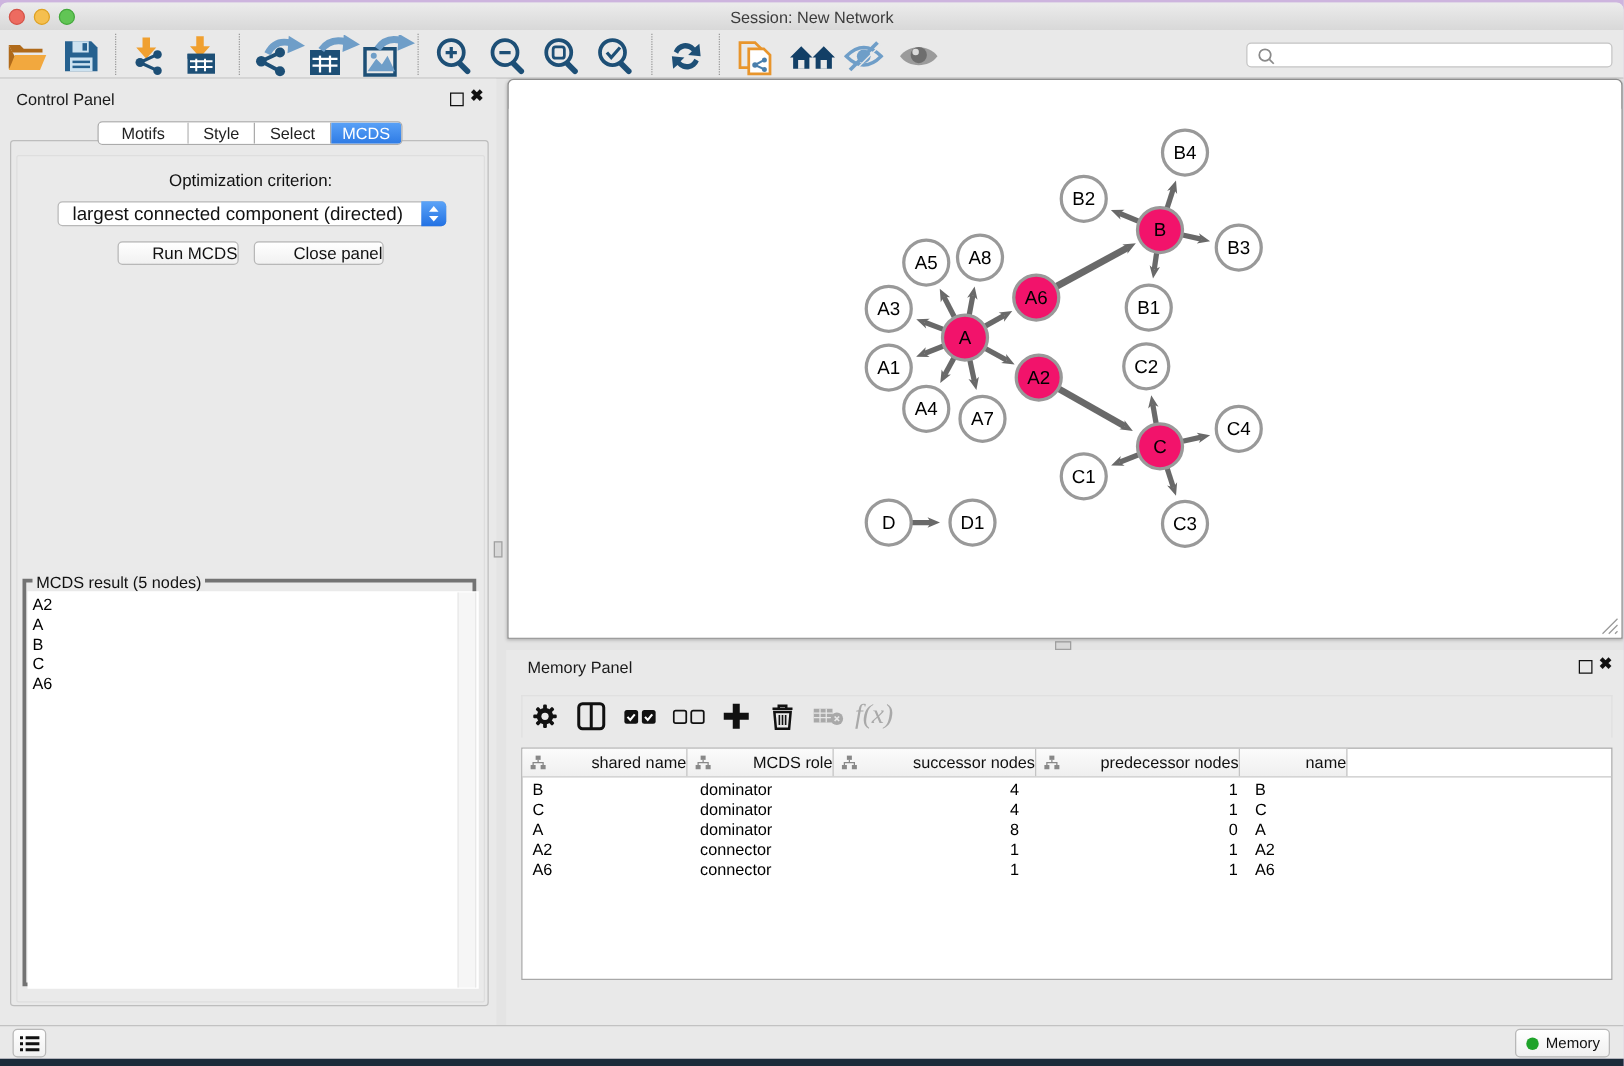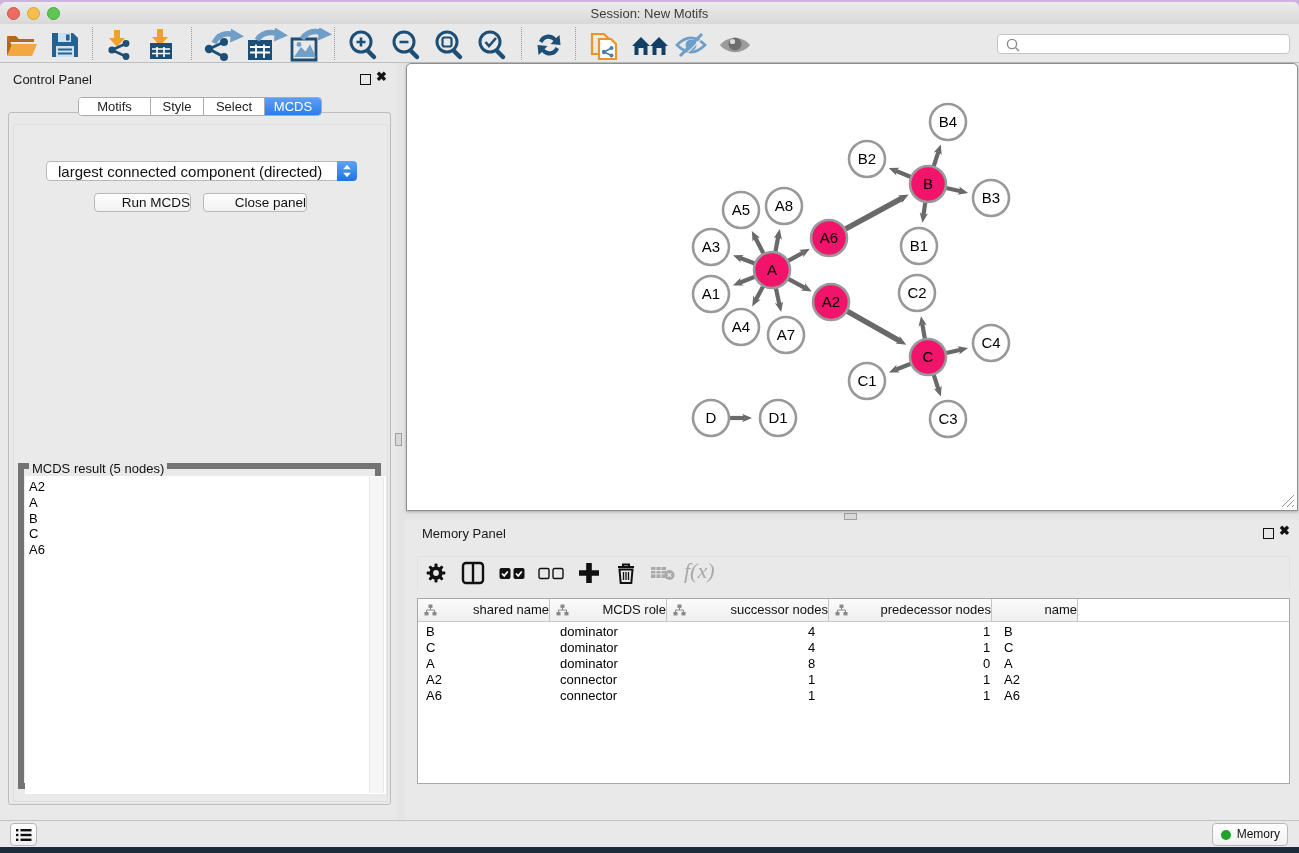--- a/index.html
+++ b/index.html
@@ -40,21 +40,21 @@
 #optlabel { position:absolute; width:100%; text-align:center; top:12px; font-size:13.5px; color:#111; }
 #dropdown { position:absolute; left:32px; top:36px; width:311px; height:20px;
   background:#fff; border:1px solid #B8B8B8; border-radius:4px; }
 #dropdown .dtext { position:absolute; left:11px; top:0; font-size:15px; line-height:19px; color:#111; }
 #dropdown .spin { position:absolute; right:-1px; top:-1px; width:20px; height:20px;
   background:linear-gradient(#5CA4F8,#2271E3); border-radius:0 4px 4px 0; }
 .btn { position:absolute; top:68px; height:19px; background:linear-gradient(#FFFFFF,#F1F1F1);
   border:1px solid #B8B8B8; border-radius:4px; font-size:13.5px; line-height:17px;
   text-align:right; color:#111; }
 #mcds-group { position:absolute; left:9px; top:350px; width:363px; height:326px;
-  border:6px solid #737373; }
+  border:3px solid #737373; }
 #mcds-group .glabel { position:absolute; left:5px; top:-8px; background:#E9E9E9;
   padding:0 3px; font-size:13px; color:#111; }
 #mcds-list { position:absolute; left:1px; top:7px; width:361px; height:318px; background:#fff; }
 #mcds-list .li { font-size:13px; line-height:15.8px; padding-left:4px; color:#000; }
 #mcds-scroll { position:absolute; right:2px; top:1px; width:15px; height:316px;
   background:#F6F6F6; border-left:1px solid #E8E8E8; border-right:1px solid #E8E8E8; }
 
 #netwin { position:absolute; left:406px; top:0px; width:892px; height:448px;
   border:1px solid #8E8E8E; border-radius:5px 5px 0 0; background:#fff;
   box-shadow:0 1px 3px rgba(0,0,0,0.25); }
@@ -102,21 +102,21 @@
 #darkstrip { position:absolute; left:0; top:847px; width:1299px; height:6px; background:#1C2B3A; }
 .handle { position:absolute; background:#D8D8D8; border:1px solid #A0A0A0; }
 </style>
 </head>
 <body>
 <div id="mainwin">
   <div id="titlebar">
     <div class="tl t1"></div>
       <div class="tl t2"></div>
       <div class="tl t3"></div>
-    <div id="wtitle">Session: New Motifs</div>
+    <div id="wtitle">Session: New Network</div>
   </div>
   <div id="toolbar">
     <div class="tbsep" style="left:92px"></div>
     <div class="tbsep" style="left:191px"></div>
     <div class="tbsep" style="left:334px"></div>
     <div class="tbsep" style="left:521px"></div>
     <div class="tbsep" style="left:575px"></div>
     <svg class="tbi" style="left:4px" width="36" height="34" viewBox="0 0 36 34">
       <path d="M3 8 L3 27 L13 27 Z" fill="#B06A1A"></path>
       <path d="M3 8 L12 8 L15 11 L30 11 L30 14 L6 14 Z" fill="#B06A1A"></path>
@@ -227,20 +227,21 @@
       <div class="float-ic" style="left:360px; top:11px"></div>
       <div class="close-ic" style="left:376px; top:6px">✖</div>
       <div id="cp-tabs">
         <div class="tab" style="width:72px">Motifs</div>
         <div class="tab" style="width:53px">Style</div>
         <div class="tab" style="width:61px">Select</div>
         <div class="tab sel" style="width:56px">MCDS</div>
       </div>
       <div id="cp-body">
         <div id="cp-inner">
+          <div id="optlabel">Optimization criterion:</div>
           <div id="dropdown">
             <div class="dtext">largest connected component (directed)</div>
             <div class="spin">
               <svg width="20" height="20" viewBox="0 0 20 20">
                 <path d="M6.2 8.3 L10 3.8 L13.8 8.3 z" fill="#fff"></path>
                 <path d="M6.2 11.7 L10 16.2 L13.8 11.7 z" fill="#fff"></path>
               </svg>
             </div>
           </div>
           <div class="btn" style="left:80px; width:97px">Run MCDS</div>

